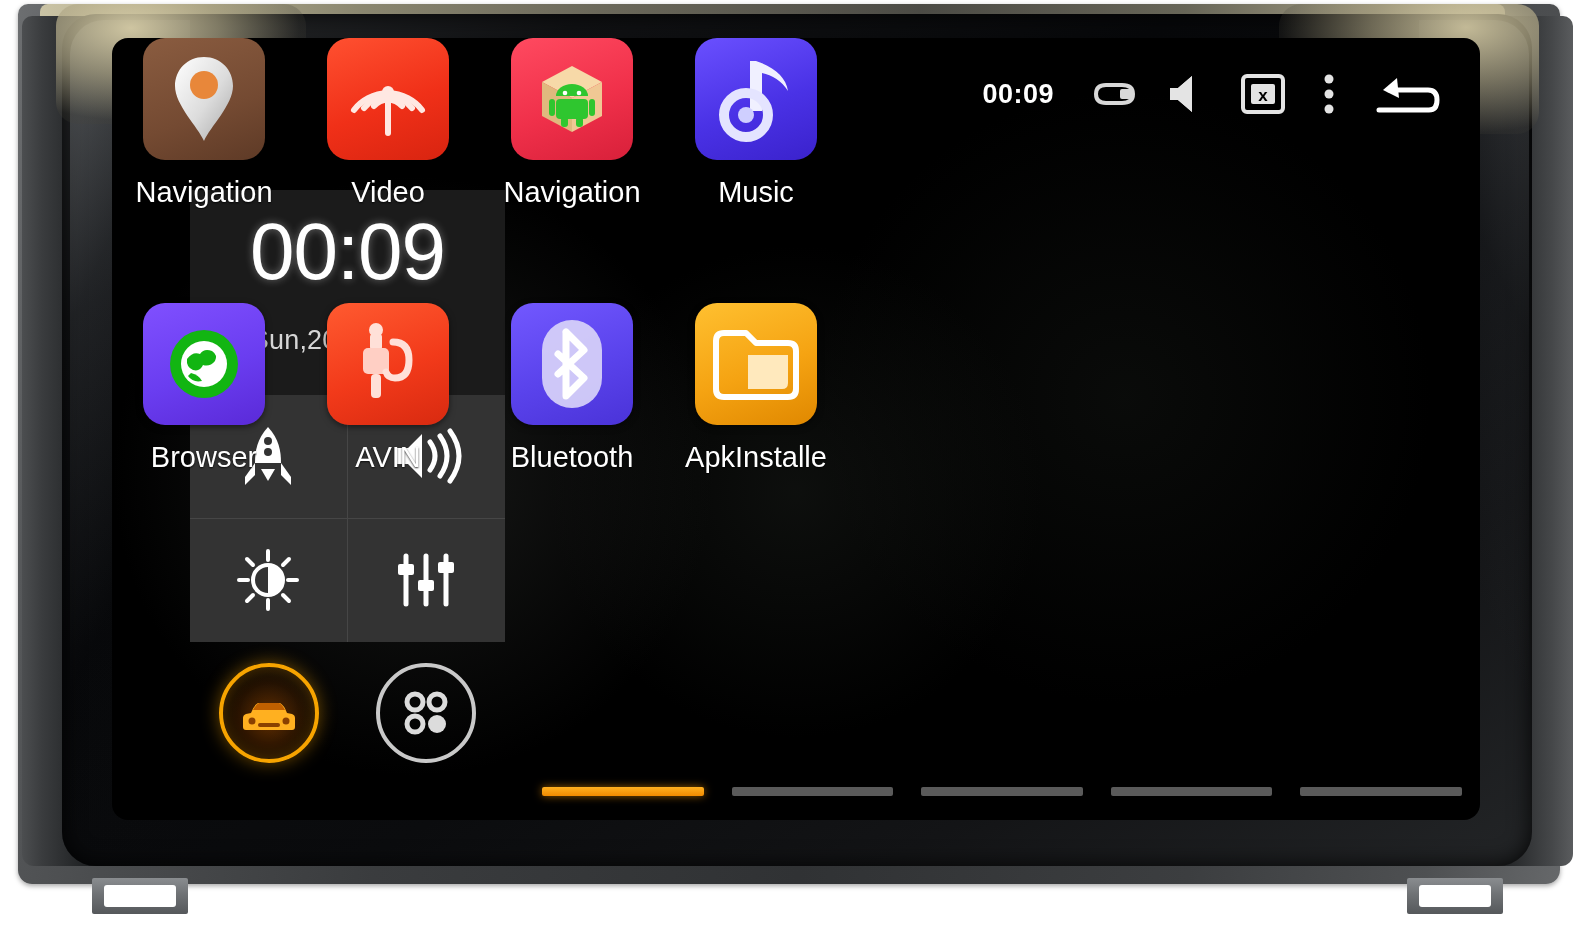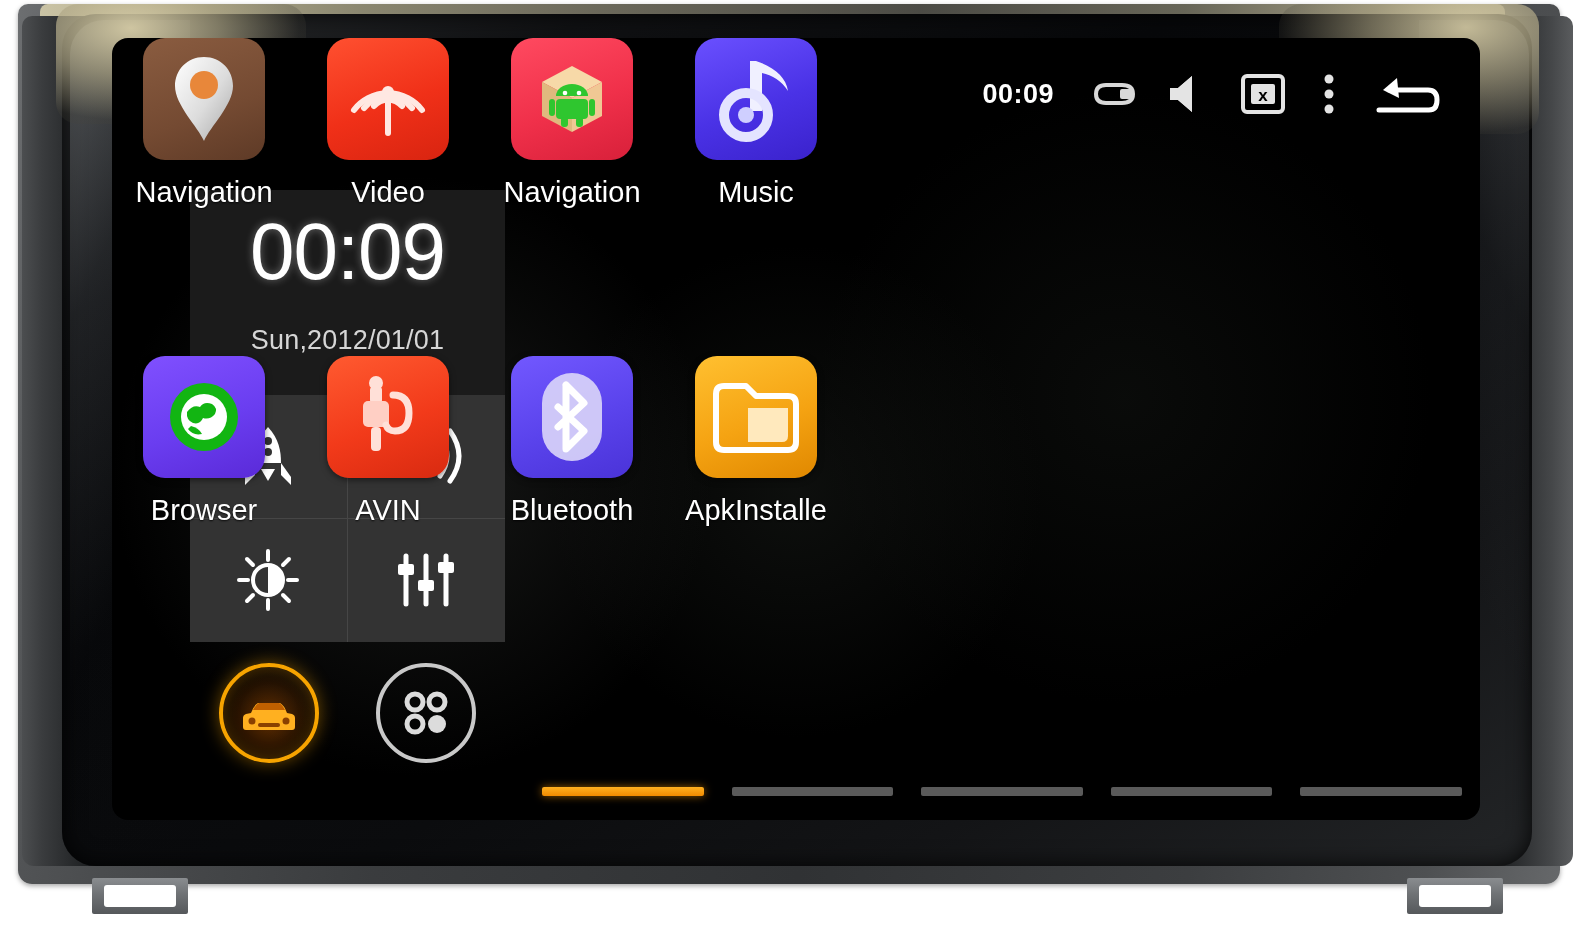--- a/index.html
+++ b/index.html
@@ -122,21 +122,21 @@
   
   .dock{position:absolute;left:78px;top:620px;width:315px;height:110px;
     display:flex;align-items:center;justify-content:space-around;}
   .dock-btn{width:92px;height:92px;border-radius:50%;display:flex;align-items:center;justify-content:center;}
   .dock-car{border:4px solid #f7a400;
     background:radial-gradient(circle at 50% 55%,rgba(180,85,0,.55) 0%,rgba(60,28,0,.35) 60%,rgba(0,0,0,.1) 100%);
     box-shadow:0 0 18px rgba(247,164,0,.45),inset 0 0 16px rgba(247,164,0,.3);}
   .dock-apps{border:4px solid #c9c9c9;}
   .app-row{position:absolute;left:0;width:100%;height:230px;display:flex;}
   .app-row.r1{top:0;}
-  .app-row.r2{top:259px;align-items:flex-end;}
+  .app-row.r2{top:265px;}
   .app{width:184px;display:flex;flex-direction:column;align-items:center;}
   .app-icon{width:122px;height:122px;border-radius:22px;display:flex;align-items:center;justify-content:center;
     box-shadow:0 2px 6px rgba(0,0,0,.5);}
   .app-label{margin-top:16px;color:#ffffff;font-size:29px;white-space:nowrap;overflow:hidden;
     max-width:176px;text-align:center;text-shadow:0 1px 2px rgba(0,0,0,.8);}
 
   
   .pages{position:absolute;left:430px;top:745px;width:920px;height:16px;display:flex;gap:28px;align-items:center;}
   .page-bar{flex:1;height:9px;border-radius:2px;background:#5a5a5a;}
   .page-bar.active{background:linear-gradient(180deg,#ffb020 0%,#f08a00 100%);

